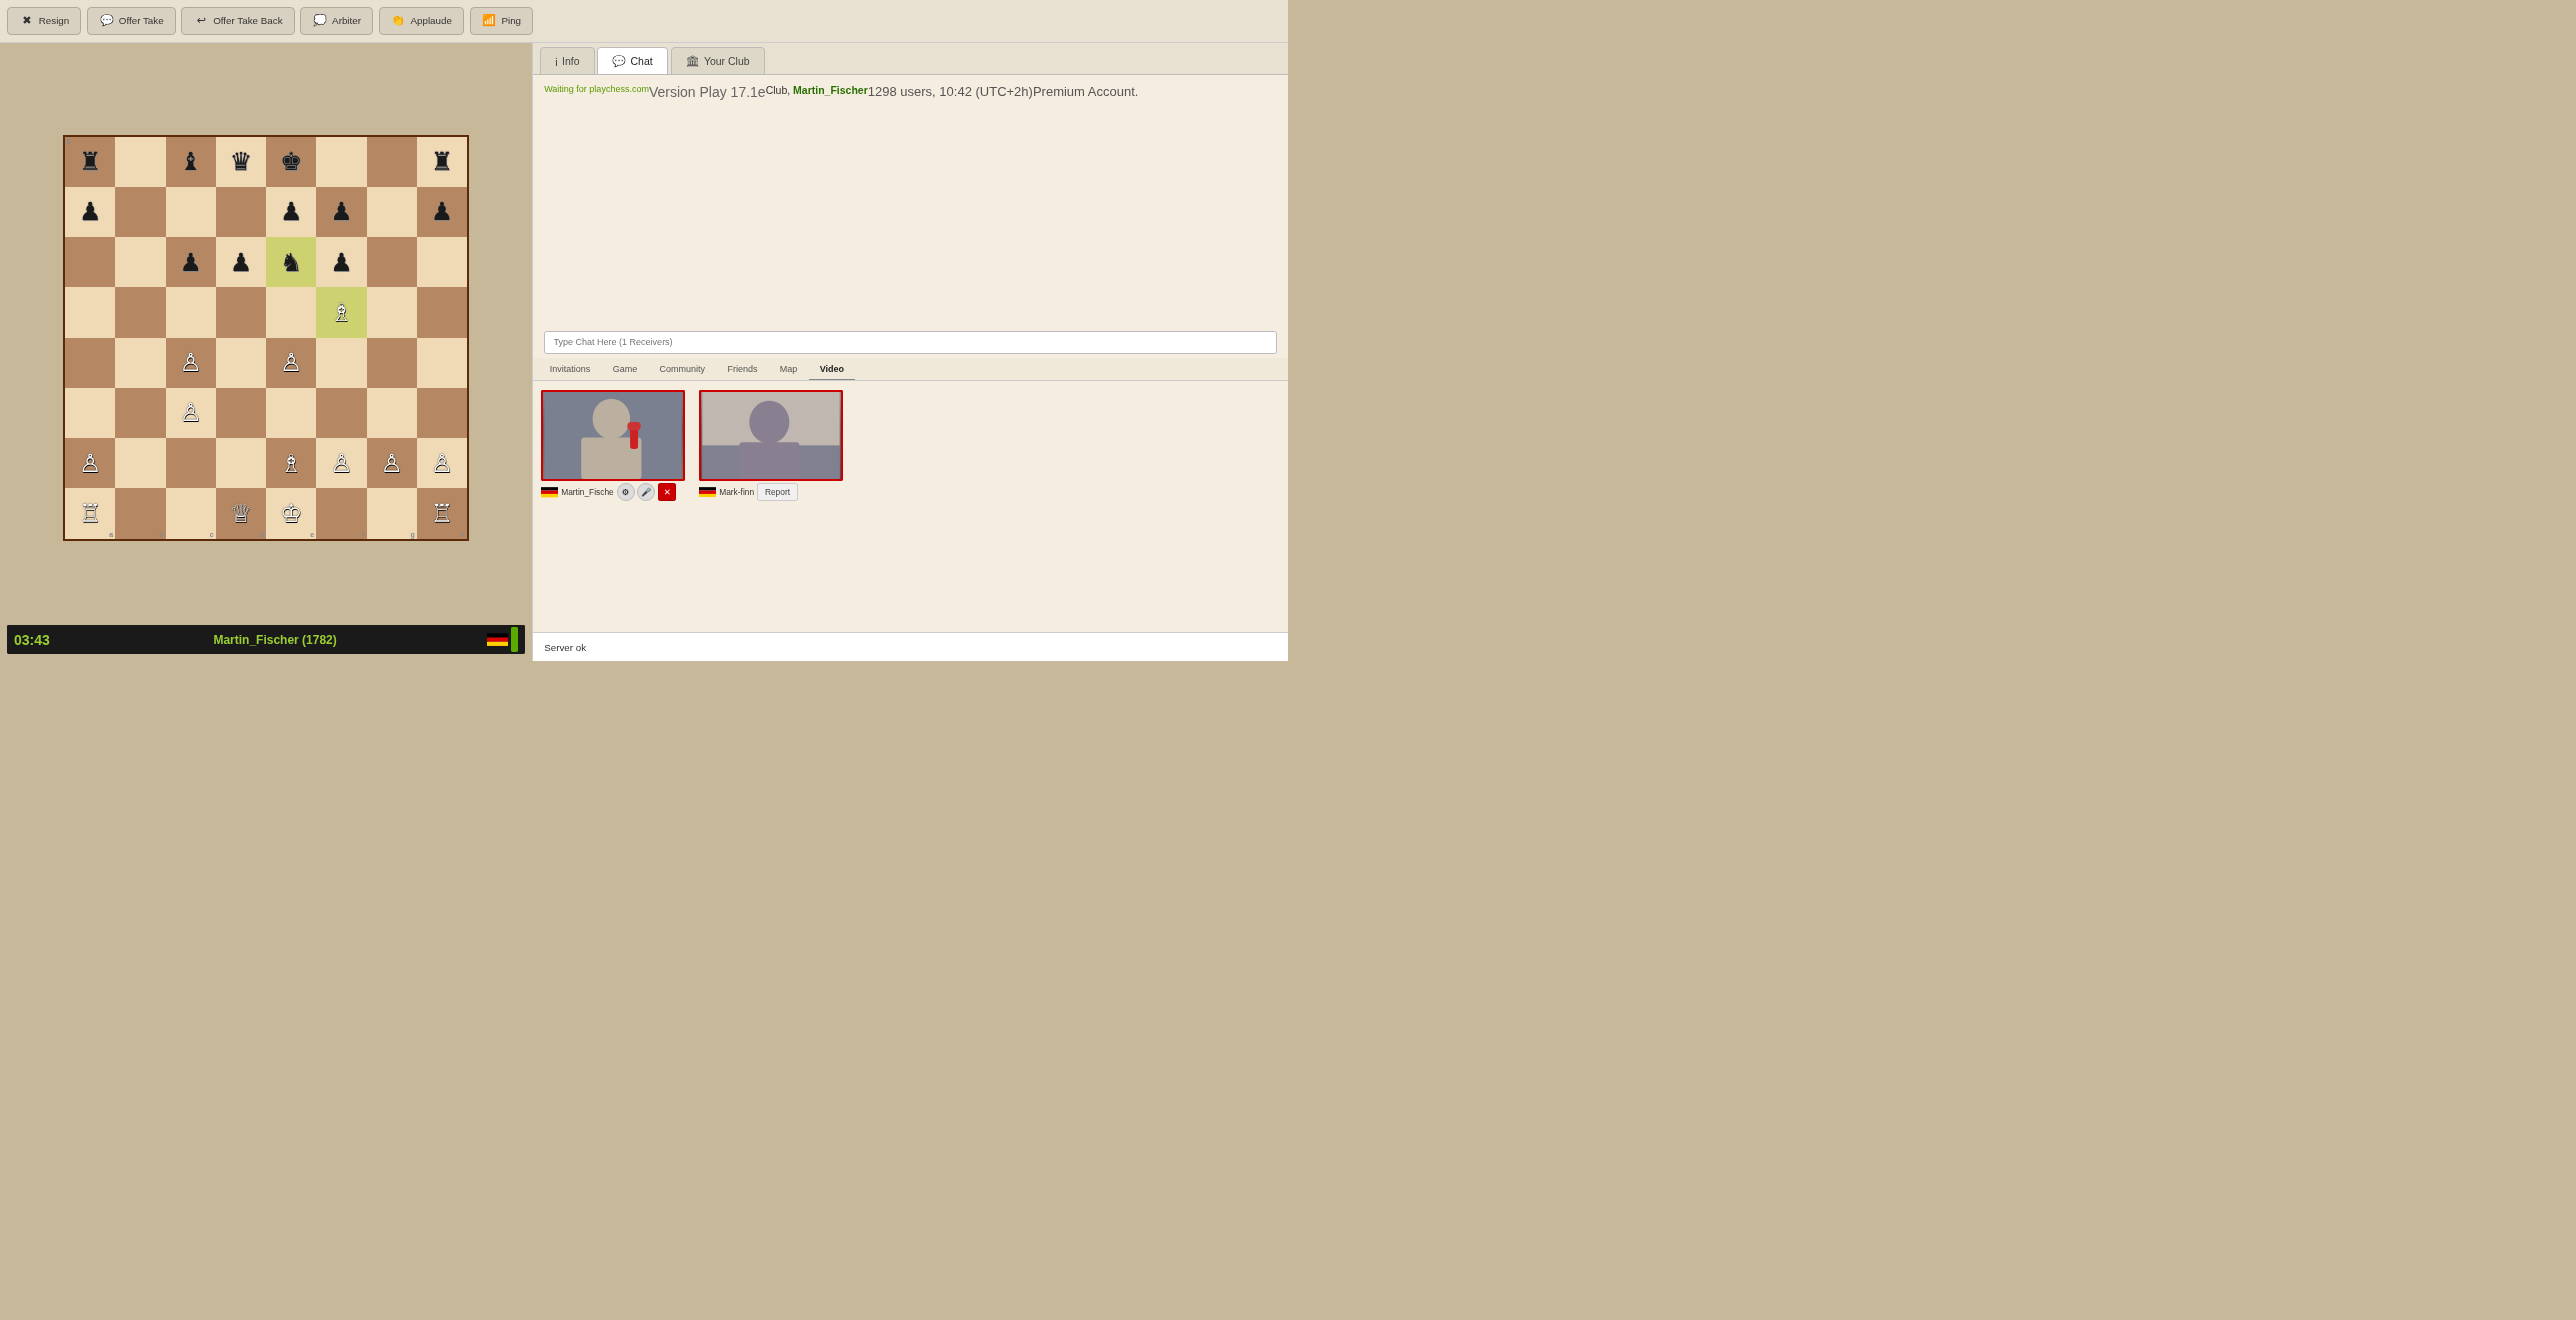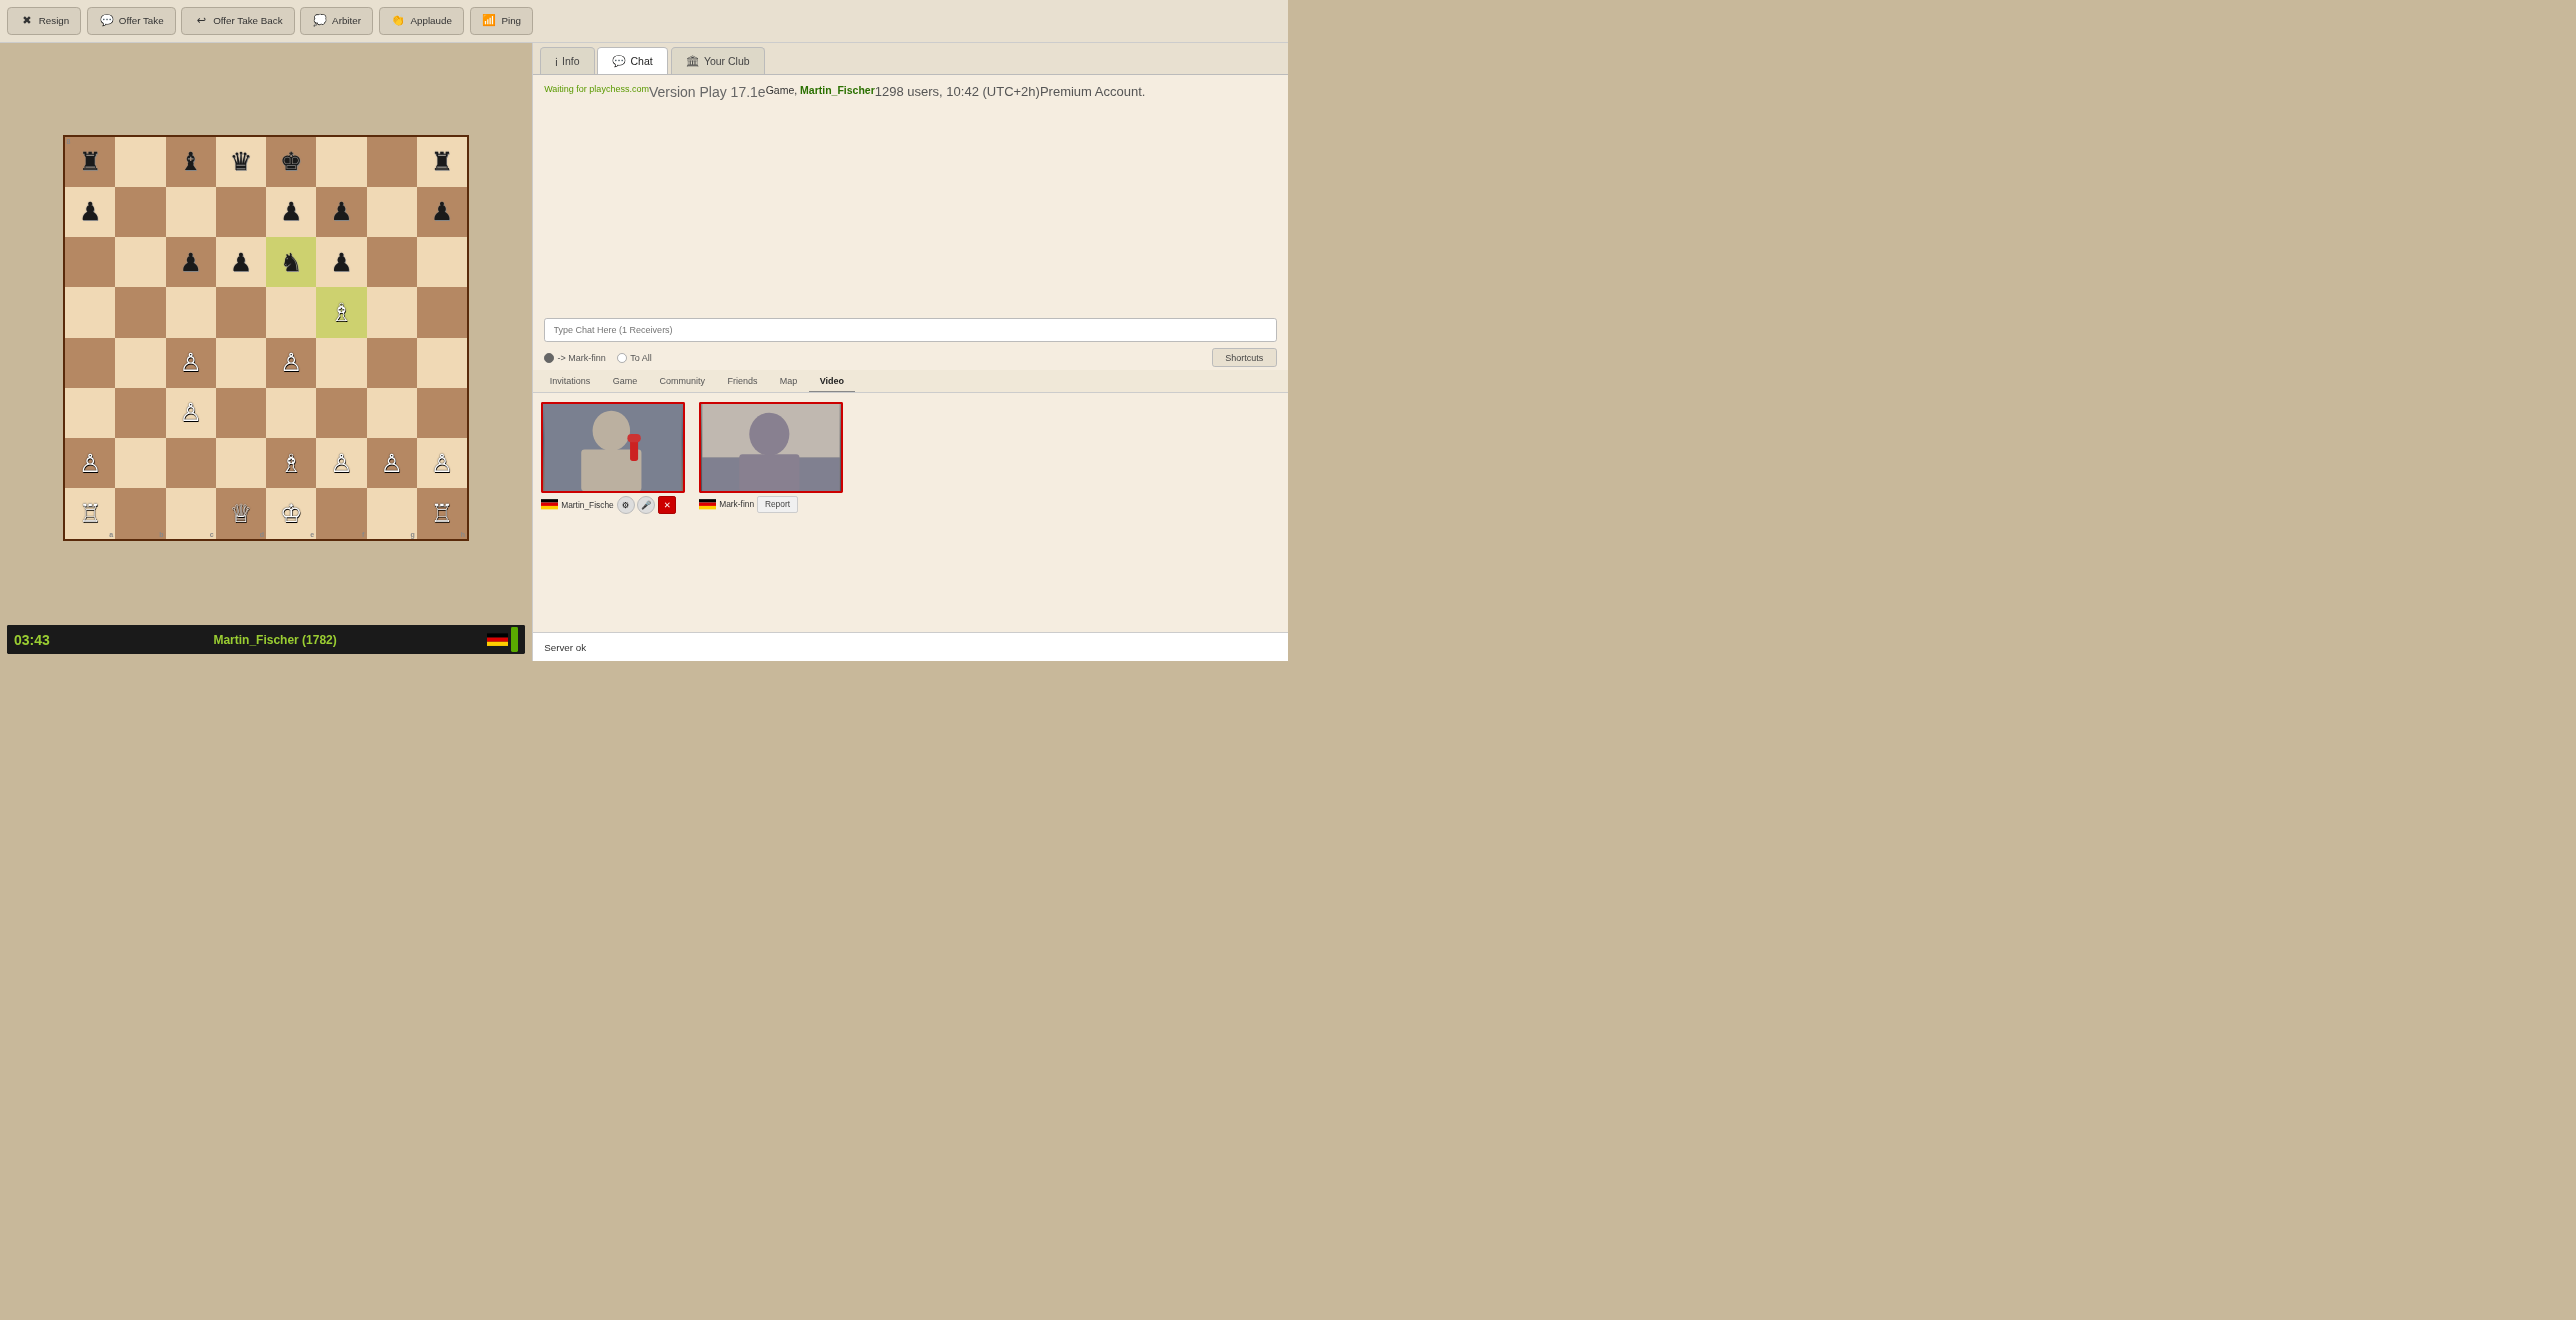--- a/index.html
+++ b/index.html
@@ -601,43 +601,30 @@
       <div class="main-tab">
         <span class="main-tab-icon">🏛</span>
         <span>Your Club</span>
       </div>
     </div>
 
     <div id="chat-content">
       <div class="chat-status-green">Waiting for playchess.com</div>
       <div class="chat-version">Version Play 17.1e</div>
       <div class="chat-hello">
-        <span>Game, </span><strong>Martin_Fischer</strong>
+        <span>Club, </span><strong>Martin_Fischer</strong>
       </div>
       <div class="chat-info">1298 users, 10:42 (UTC+2h)</div>
       <div class="chat-info">Premium Account.</div>
     </div>
 
     <div id="chat-input-row">
       <input type="text" id="chat-input" placeholder="Type Chat Here (1 Receivers)" style="">
     </div>
 
-    <div id="recipient-row">
-      <div class="radio-option">
-        <div class="radio-circle active"></div>
-        <span>-&gt; Mark-finn</span>
-      </div>
-      <div class="radio-option">
-        <div class="radio-circle"></div>
-        <span>To All</span>
-      </div>
-      <button class="shortcuts-btn">
-        <span>Shortcuts</span>
-      </button>
-    </div>
 
     <div id="sub-tabs">
       <div class="sub-tab">
         <span>Invitations</span>
       </div>
       <div class="sub-tab">
         <span>Game</span>
       </div>
       <div class="sub-tab">
         <span>Community</span>

